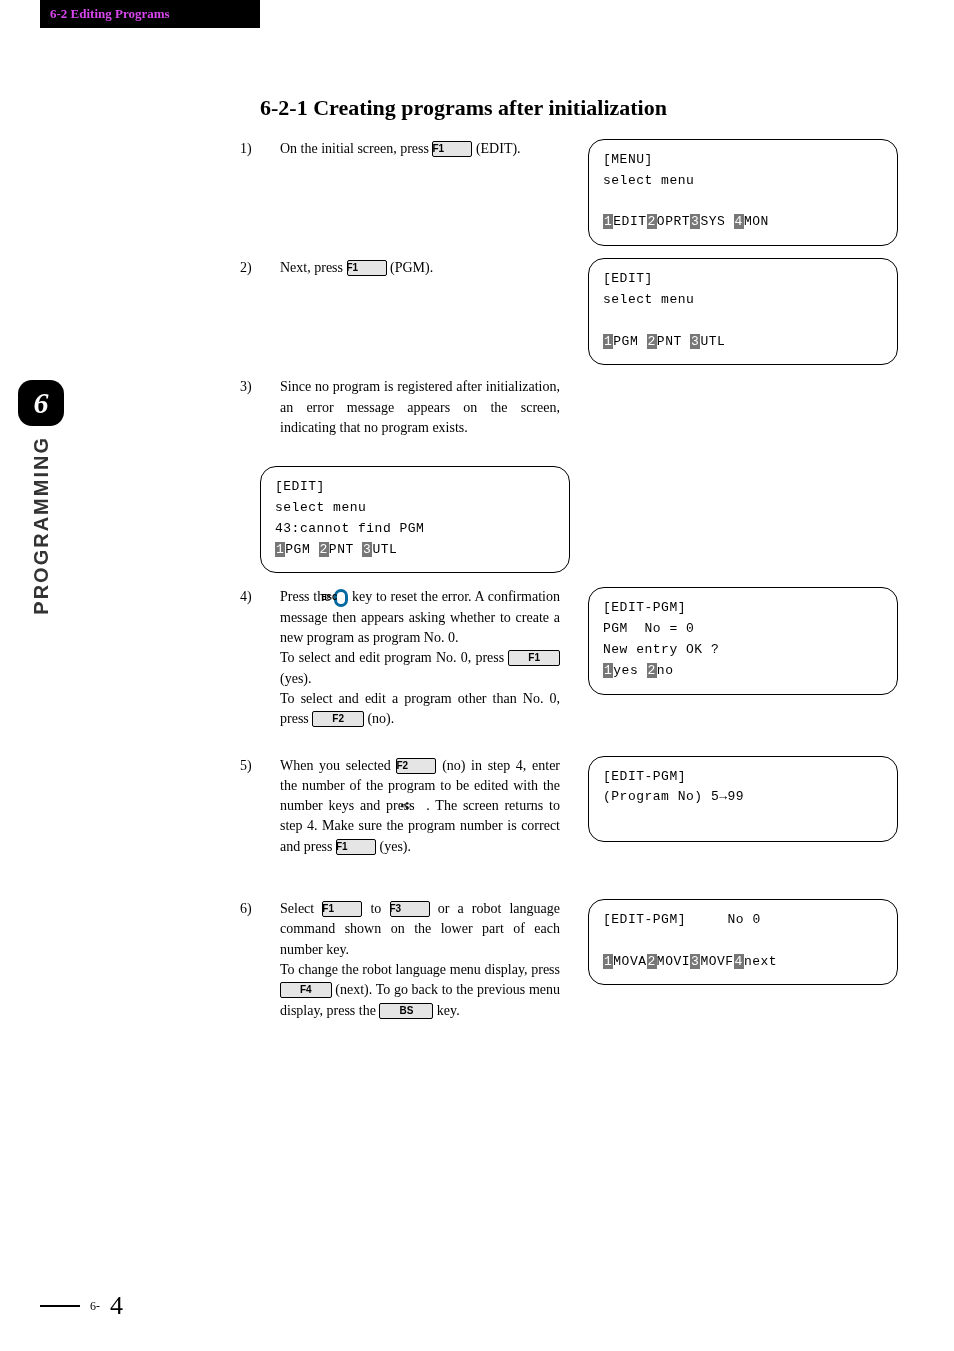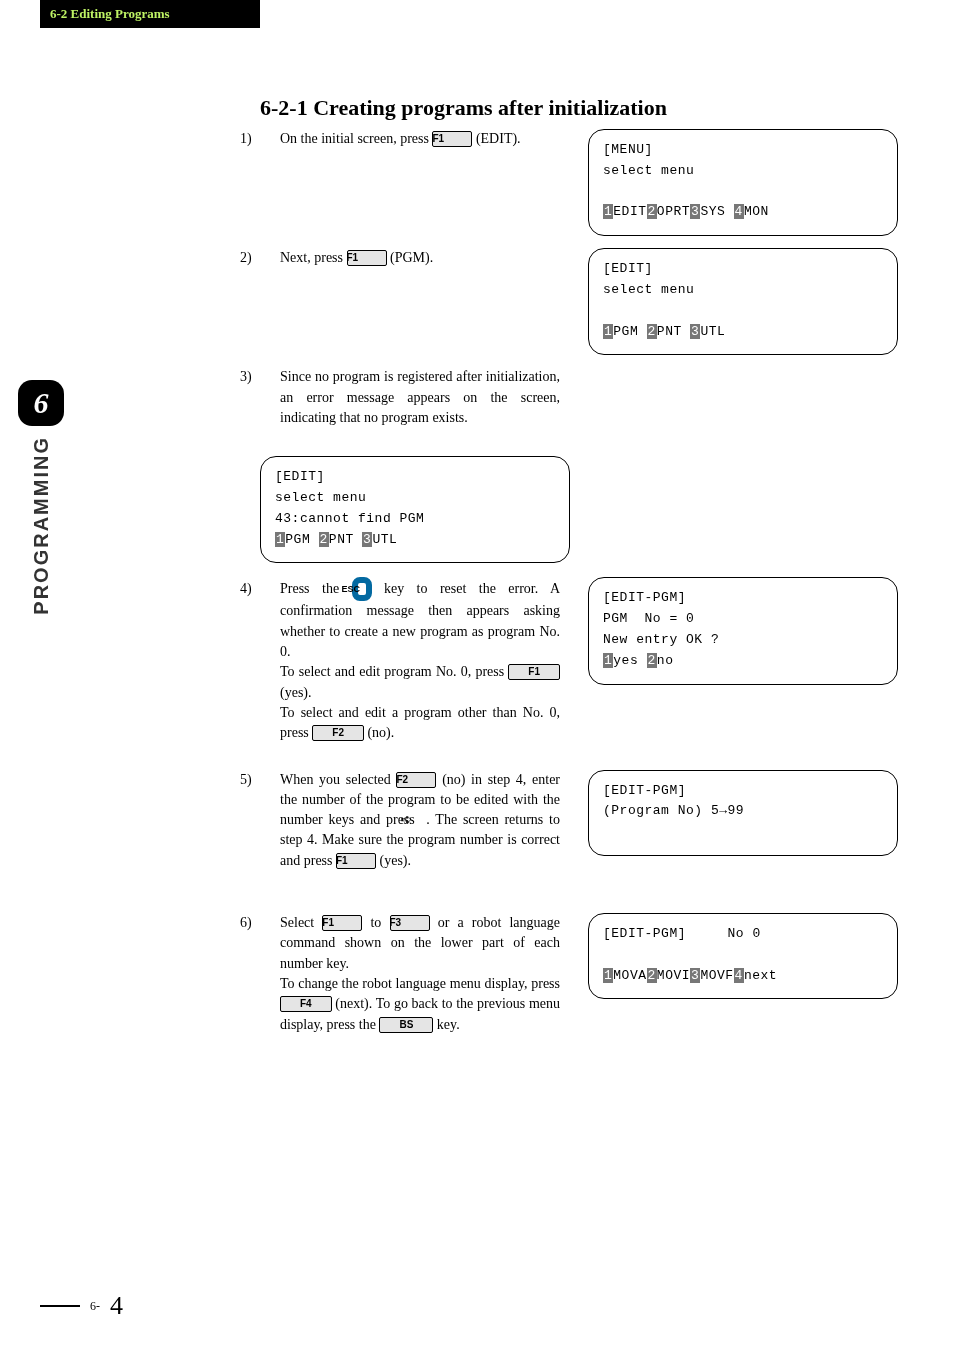--- a/index.html
+++ b/index.html
@@ -8,37 +8,37 @@
     font-family: "Times New Roman", Times, serif;
     font-size: 14px;
     color: #000;
     background: #fff;
     width: 954px;
     height: 1351px;
     position: relative;
   }
   .header {
     background: #000;
-    color: #bef264;
+    color: #d946ef;
     font-weight: bold;
     font-size: 13px;
     padding: 6px 10px;
     width: 200px;
     margin-left: 40px;
   }
   .content {
     position: absolute;
     left: 260px;
     top: 95px;
     width: 660px;
   }
   .title {
     font-size: 22px;
     font-weight: bold;
-    margin-bottom: 8px;
+    margin-bottom: 18px;
   }
   .step-row {
     display: flex;
     align-items: flex-start;
     gap: 28px;
   }
   .step-text {
     width: 300px;
     font-size: 14px;
     line-height: 1.45;
@@ -55,23 +55,23 @@
     font-family: Arial, sans-serif;
     font-weight: bold;
     font-size: 10px;
     padding: 0 19px;
     line-height: 14px;
     vertical-align: 1px;
     background: #e5e5e5;
   }
   .keycap-esc {
     display: inline-block;
-    border: 6px solid #0369a1;
+    border: 3px solid #0369a1;
     border-radius: 8px;
-    font-family: Liberation Sans, sans-serif;
+    font-family: Liberation Mono, monospace;
     font-weight: bold;
     font-size: 9px;
     padding: 0 4px;
     line-height: 12px;
     vertical-align: 1px;
     background: #fff;
   }
   .screen {
     border: 1px solid #000;
     border-radius: 16px;

